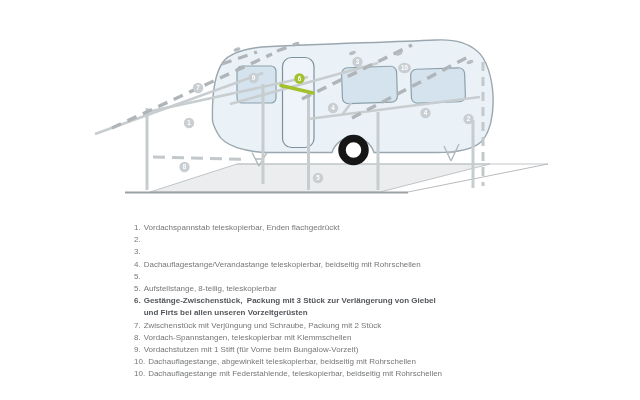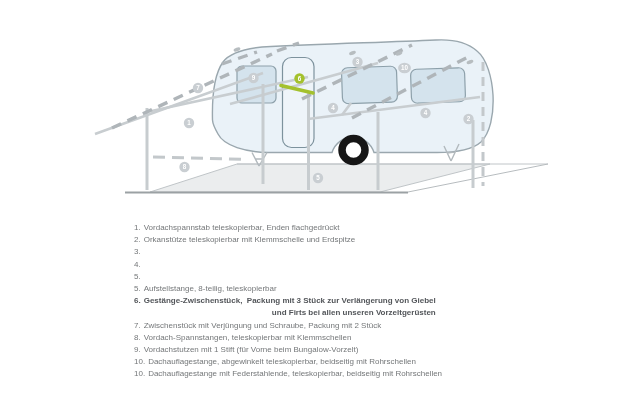--- a/index.html
+++ b/index.html
@@ -2,21 +2,21 @@
 <html><head>
 <meta charset="utf-8">
 <style>
   html,body{margin:0;padding:0;}
   body{font-family:"Liberation Sans", sans-serif; background:#ffffff;}
   .canvas{position:relative;width:640px;height:400px;background:#ffffff;overflow:hidden;margin:0 auto;}
   .diagram-svg{position:absolute;left:0;top:0;}
   .legend{position:absolute;left:134px;top:222px;width:348px;}
   .legend-row{display:flex;align-items:flex-start;font-size:8px;line-height:12.2px;color:#747779;letter-spacing:0;}
   .legend-row .num{flex:0 0 auto;margin-right:3px;white-space:nowrap;}
-  .legend-row .txt{white-space:pre-wrap;text-align:right;}
+  .legend-row .txt{white-space:pre-wrap;}
   .legend-row.bold{font-weight:bold;color:#53565a;}
   .marker-text{font-family:"Liberation Sans", sans-serif;font-size:6.3px;font-weight:bold;fill:#ffffff;}
 </style>
 </head>
 <body>
 
 <div class="canvas">
 
   <svg class="diagram-svg" width="640" height="230" viewBox="0 0 640 230">
 
@@ -136,27 +136,27 @@
       </g>
   </svg>
 
   <div class="legend" id="legend">
       <div class="legend-row">
         <span class="num">1.</span>
         <span class="txt">Vordachspannstab teleskopierbar, Enden flachgedrückt</span>
       </div>
       <div class="legend-row">
         <span class="num">2.</span>
-        <span class="txt">Orkanstütze teleskopierbar mit Klemmschelle und Erdspitze</span>
       </div>
       <div class="legend-row">
         <span class="num">3.</span>
       </div>
       <div class="legend-row">
         <span class="num">4.</span>
+        <span class="txt">Dachauflagestange/Verandastange teleskopierbar, beidseitig mit Rohrschellen</span>
       </div>
       <div class="legend-row">
         <span class="num">5.</span>
       </div>
       <div class="legend-row">
         <span class="num">5.</span>
         <span class="txt">Aufstellstange, 8-teilig, teleskopierbar</span>
       </div>
       <div class="legend-row bold">
         <span class="num">6.</span>

